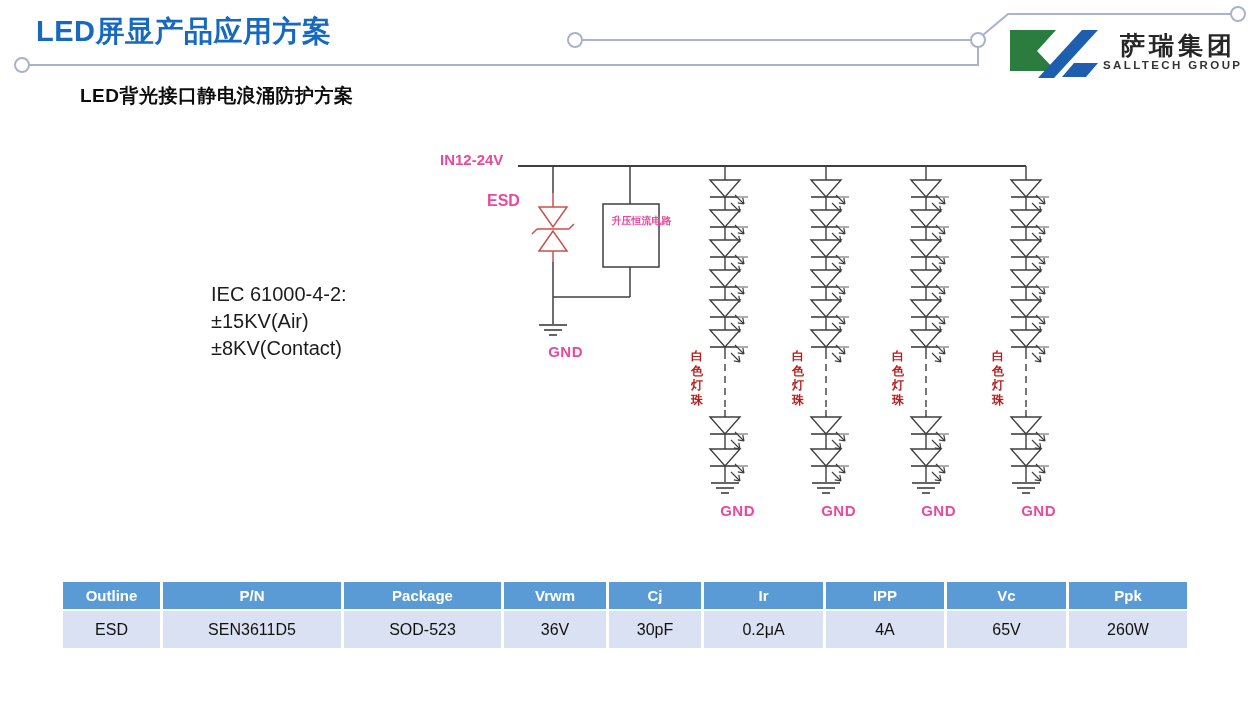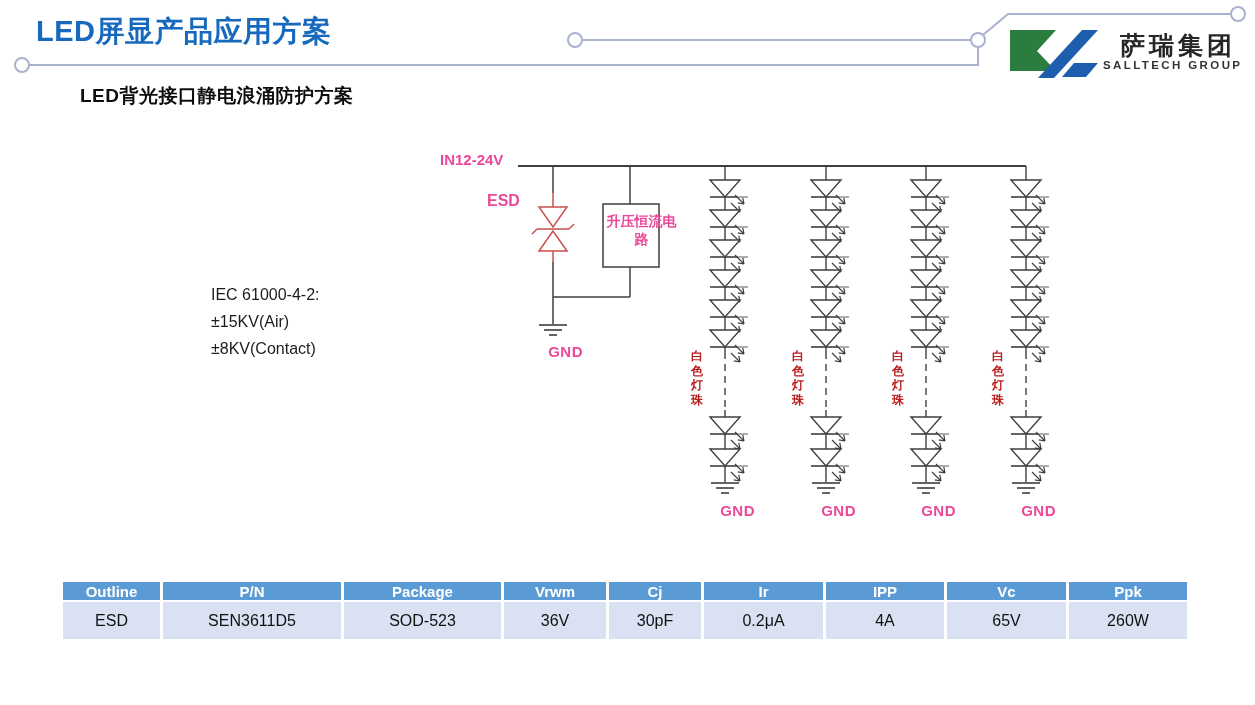--- a/index.html
+++ b/index.html
@@ -18,41 +18,41 @@
   }
   .logo-cn{
     left:1100px;top:29px;font-size:25px;font-weight:600;color:#262626;
     letter-spacing:4px;white-space:nowrap;margin-left:20px;
   }
   .logo-en{
     left:1103px;top:59px;font-size:11.5px;font-weight:600;color:#333;
     letter-spacing:2.4px;white-space:nowrap;
   }
   .iec-block{
-    left:211px;top:281px;font-size:16px;line-height:27px;color:#1c1c1c;
+    left:211px;top:281px;font-size:20px;line-height:27px;color:#1c1c1c;
   }
   .lbl{position:absolute;color:#ec4899;}
   .lbl-in{left:440px;top:151px;font-size:15px;font-weight:bold;}
   .lbl-esd{left:487px;top:192px;font-size:16px;font-weight:bold;}
   .lbl-boost{
-    left:603px;top:212px;width:77px;text-align:center;font-size:14px;
+    left:603px;top:212px;width:77px;text-align:center;font-size:10px;
     line-height:18px;font-weight:bold;word-break:break-all;
   }
   .lbl-gnd{width:60px;text-align:right;font-size:15px;font-weight:bold;letter-spacing:0.5px;}
   .lbl-white{
     width:14px;font-size:12px;font-weight:bold;line-height:14.5px;
     word-break:break-all;text-align:center;color:#b91c1c;
   }
   table.spec{
     position:absolute;left:60px;top:580px;border-collapse:separate;
     border-spacing:3px 2px;table-layout:fixed;
   }
   table.spec th{
     background:#5B9BD5;color:#ffffff;font-size:15px;font-weight:bold;
-    height:18px;padding:0;text-align:center;
+    height:27px;padding:0;text-align:center;
   }
   table.spec td{
     background:#D9E1F2;color:#111;font-size:16px;height:37px;padding:0;
     text-align:center;
   }
 </style>
 </head>
 <body>
 
 <svg class="abs" style="left:0;top:0;" width="1255" height="95" viewBox="0 0 1255 95">

